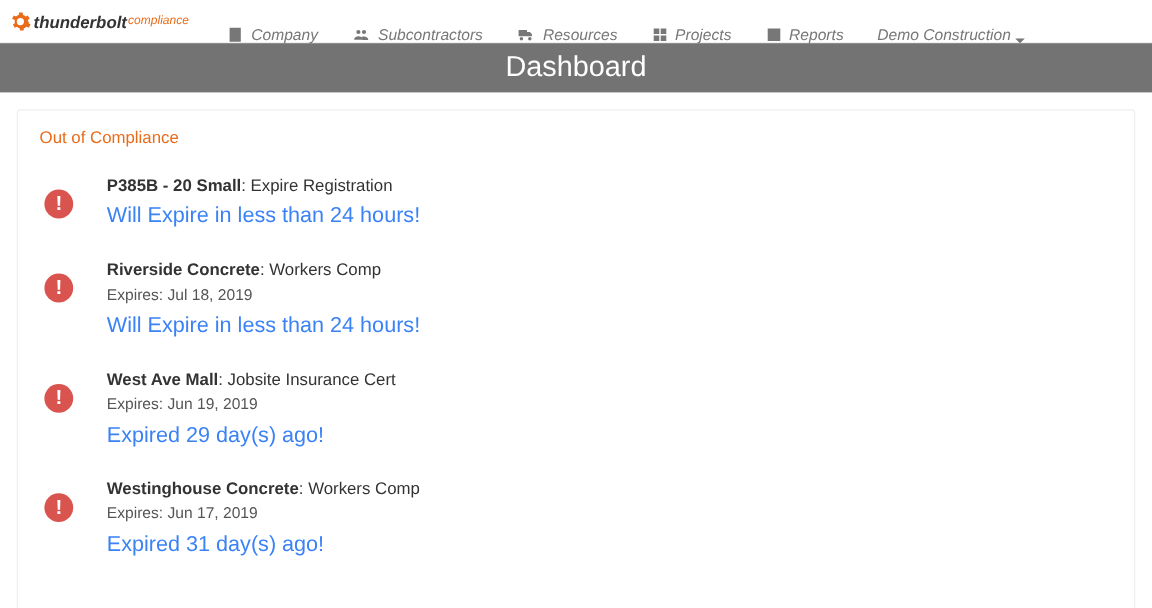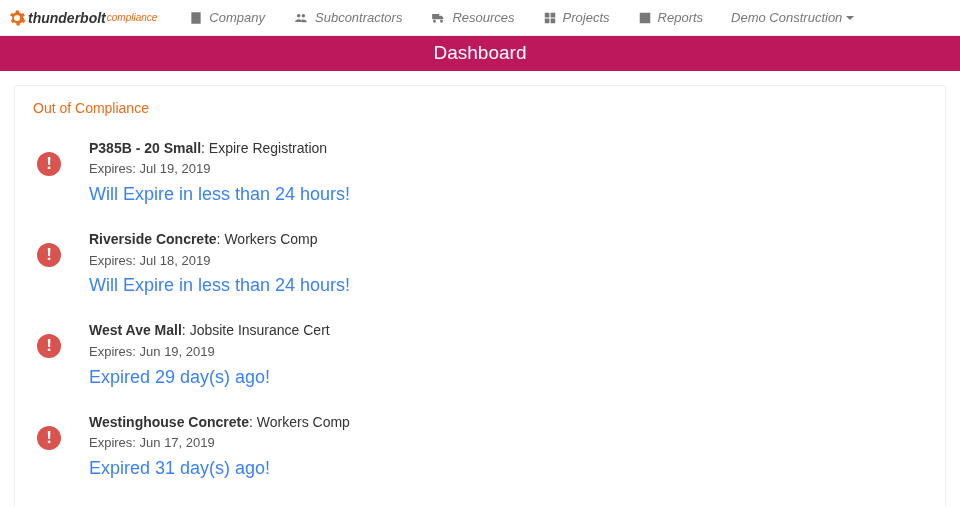--- a/index.html
+++ b/index.html
@@ -27,43 +27,43 @@
     margin-right: 18px;
   }
   .brand .gear {
     width: 18px; height: 18px; margin-right: 2px;
     fill: #e86c1a;
   }
   .brand .t1 { color: #333; }
   .brand .t2 { color: #e86c1a; font-weight: normal; font-size: 10px; margin-left: 1px;}
   .nav-item {
     display: flex;
-    align-items: center;
+    align-items: flex-end;
     color: #777;
     font-size: 13px;
     padding: 0 14px;
     height: 36px;
     cursor: pointer;
   }
   .nav-item .nicon { margin-right: 6px; display:inline-flex; }
   .nav-item svg { fill: #777; }
   .caret {
     display: inline-block;
     margin-left: 4px;
     width: 0; height: 0;
     border-left: 4px solid transparent;
     border-right: 4px solid transparent;
     border-top: 4px solid #777;
     vertical-align: middle;
   }
   .titlebar {
-    background: #be185d;
+    background: #737373;
     color: #fff;
     text-align: center;
-    font-size: 19px;
+    font-size: 24px;
     padding: 6px 0 7px 0;
   }
   .page {
     padding: 14px 14px 0 14px;
   }
   .panel {
     background: #fff;
     border: 1px solid #eee;
     border-radius: 3px;
     padding: 14px 18px 60px 18px;
@@ -171,21 +171,20 @@
 </div>
 
 <div class="page">
   <div class="panel">
     <div class="section-title">Out of Compliance</div>
     <div id="items">
         <div class="item">
           <div class="badge">!</div>
           <div class="item-body">
             <div class="item-title"><span class="name">P385B - 20 Small</span>: <span>Expire Registration</span></div>
-            <div class="expires">Expires: Jul 19, 2019</div>
             <div class="status">Will Expire in less than 24 hours!</div>
           </div>
         </div>
         <div class="item">
           <div class="badge">!</div>
           <div class="item-body">
             <div class="item-title"><span class="name">Riverside Concrete</span>: <span>Workers Comp</span></div>
             <div class="expires">Expires: Jul 18, 2019</div>
             <div class="status">Will Expire in less than 24 hours!</div>
           </div>

